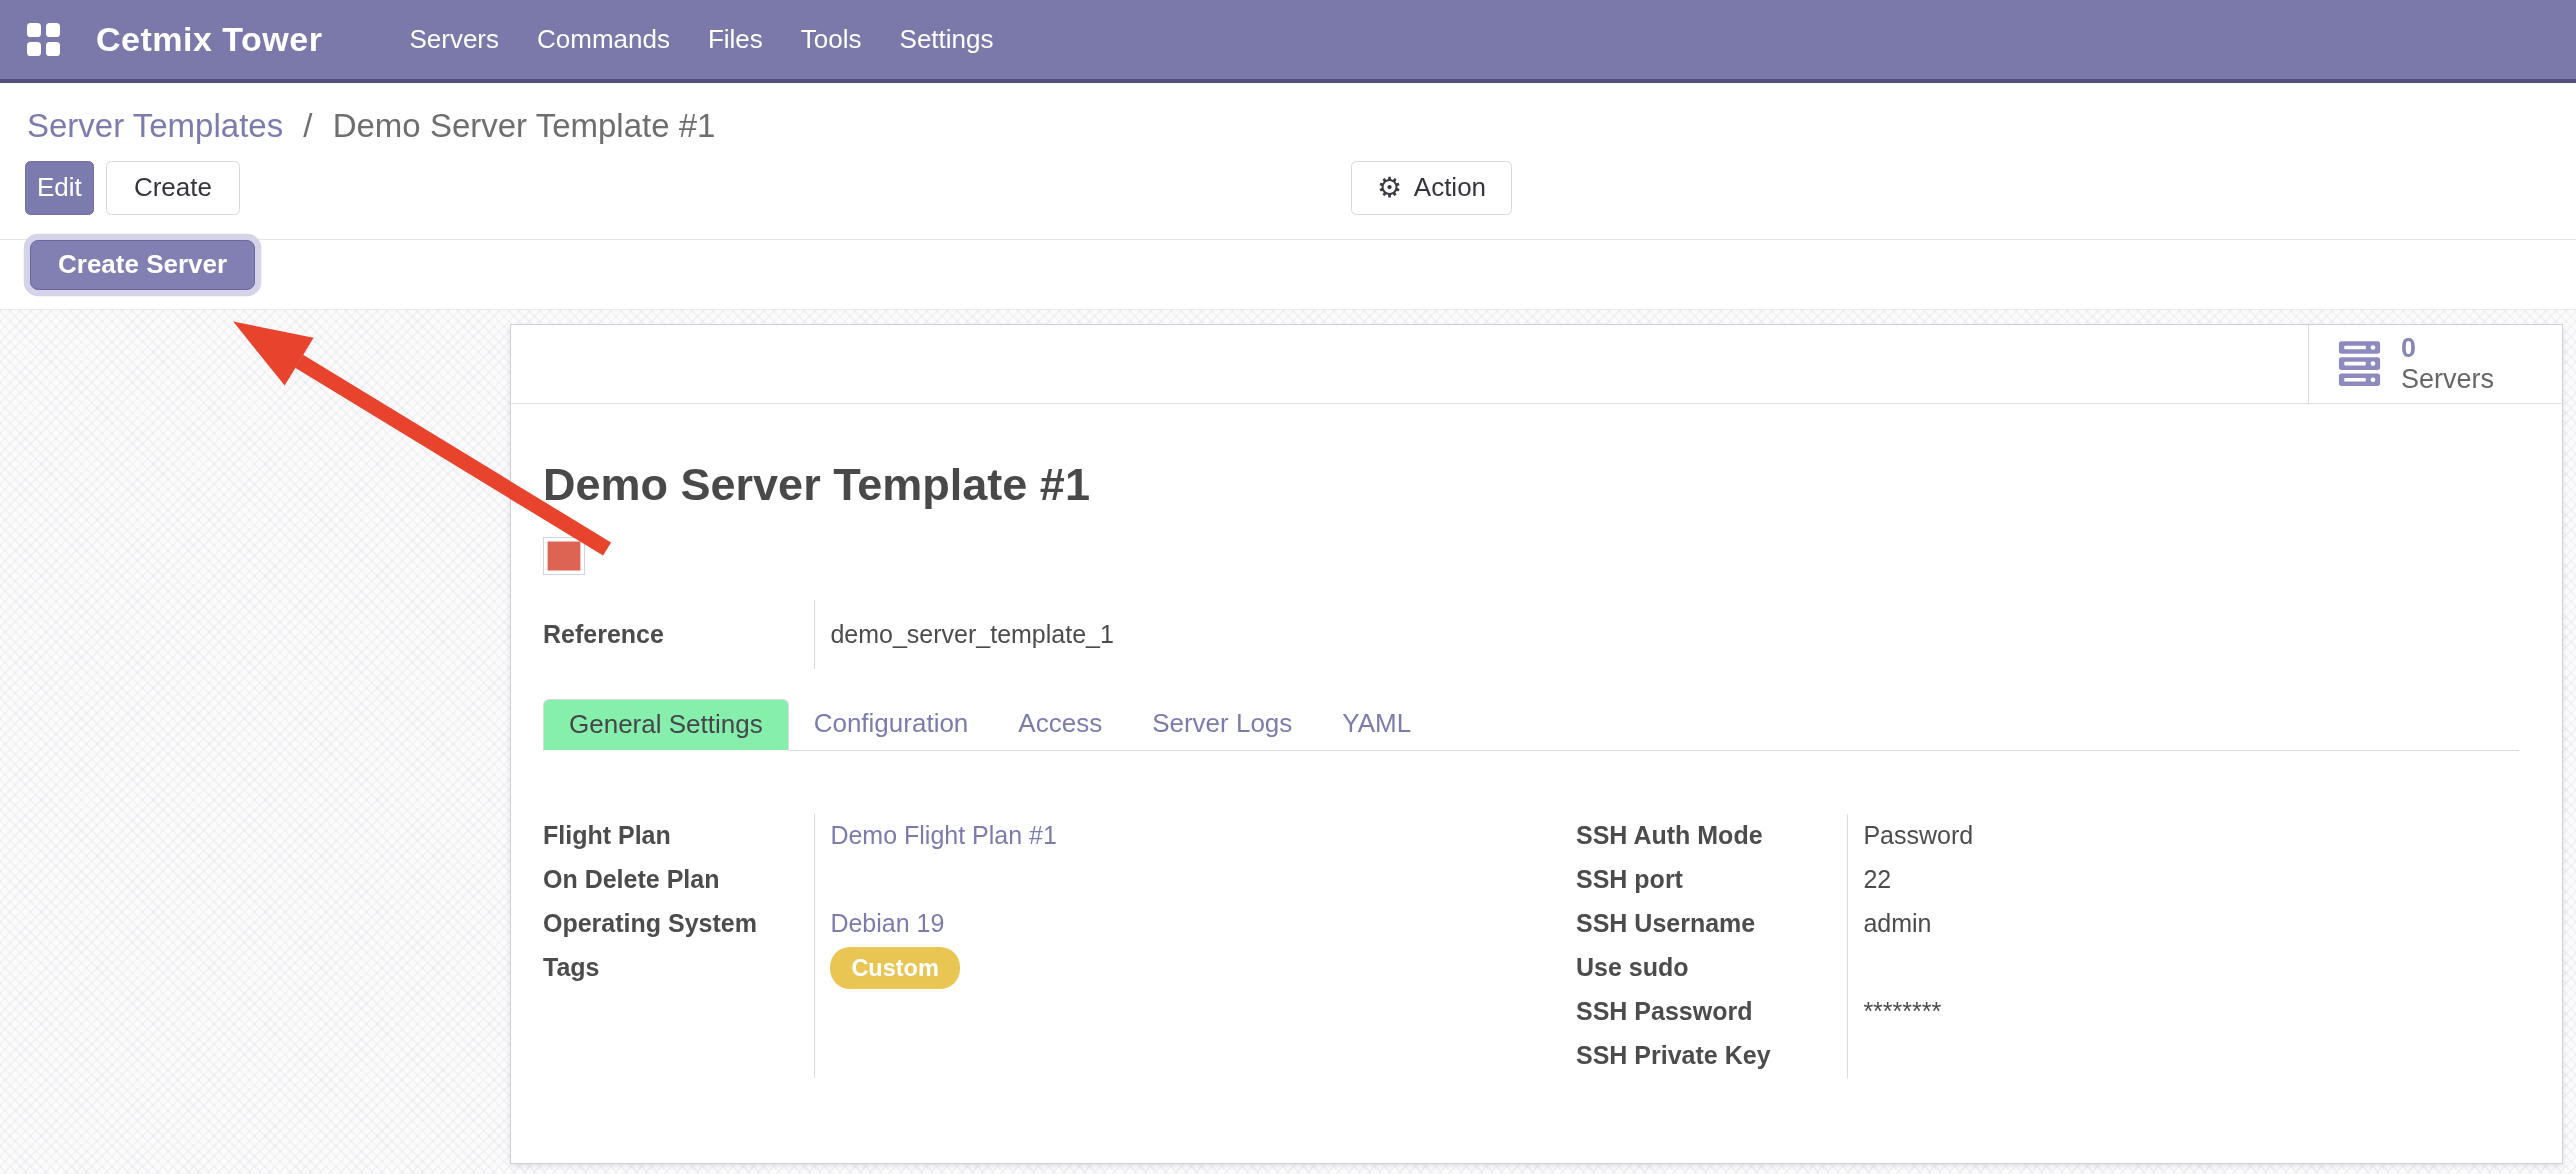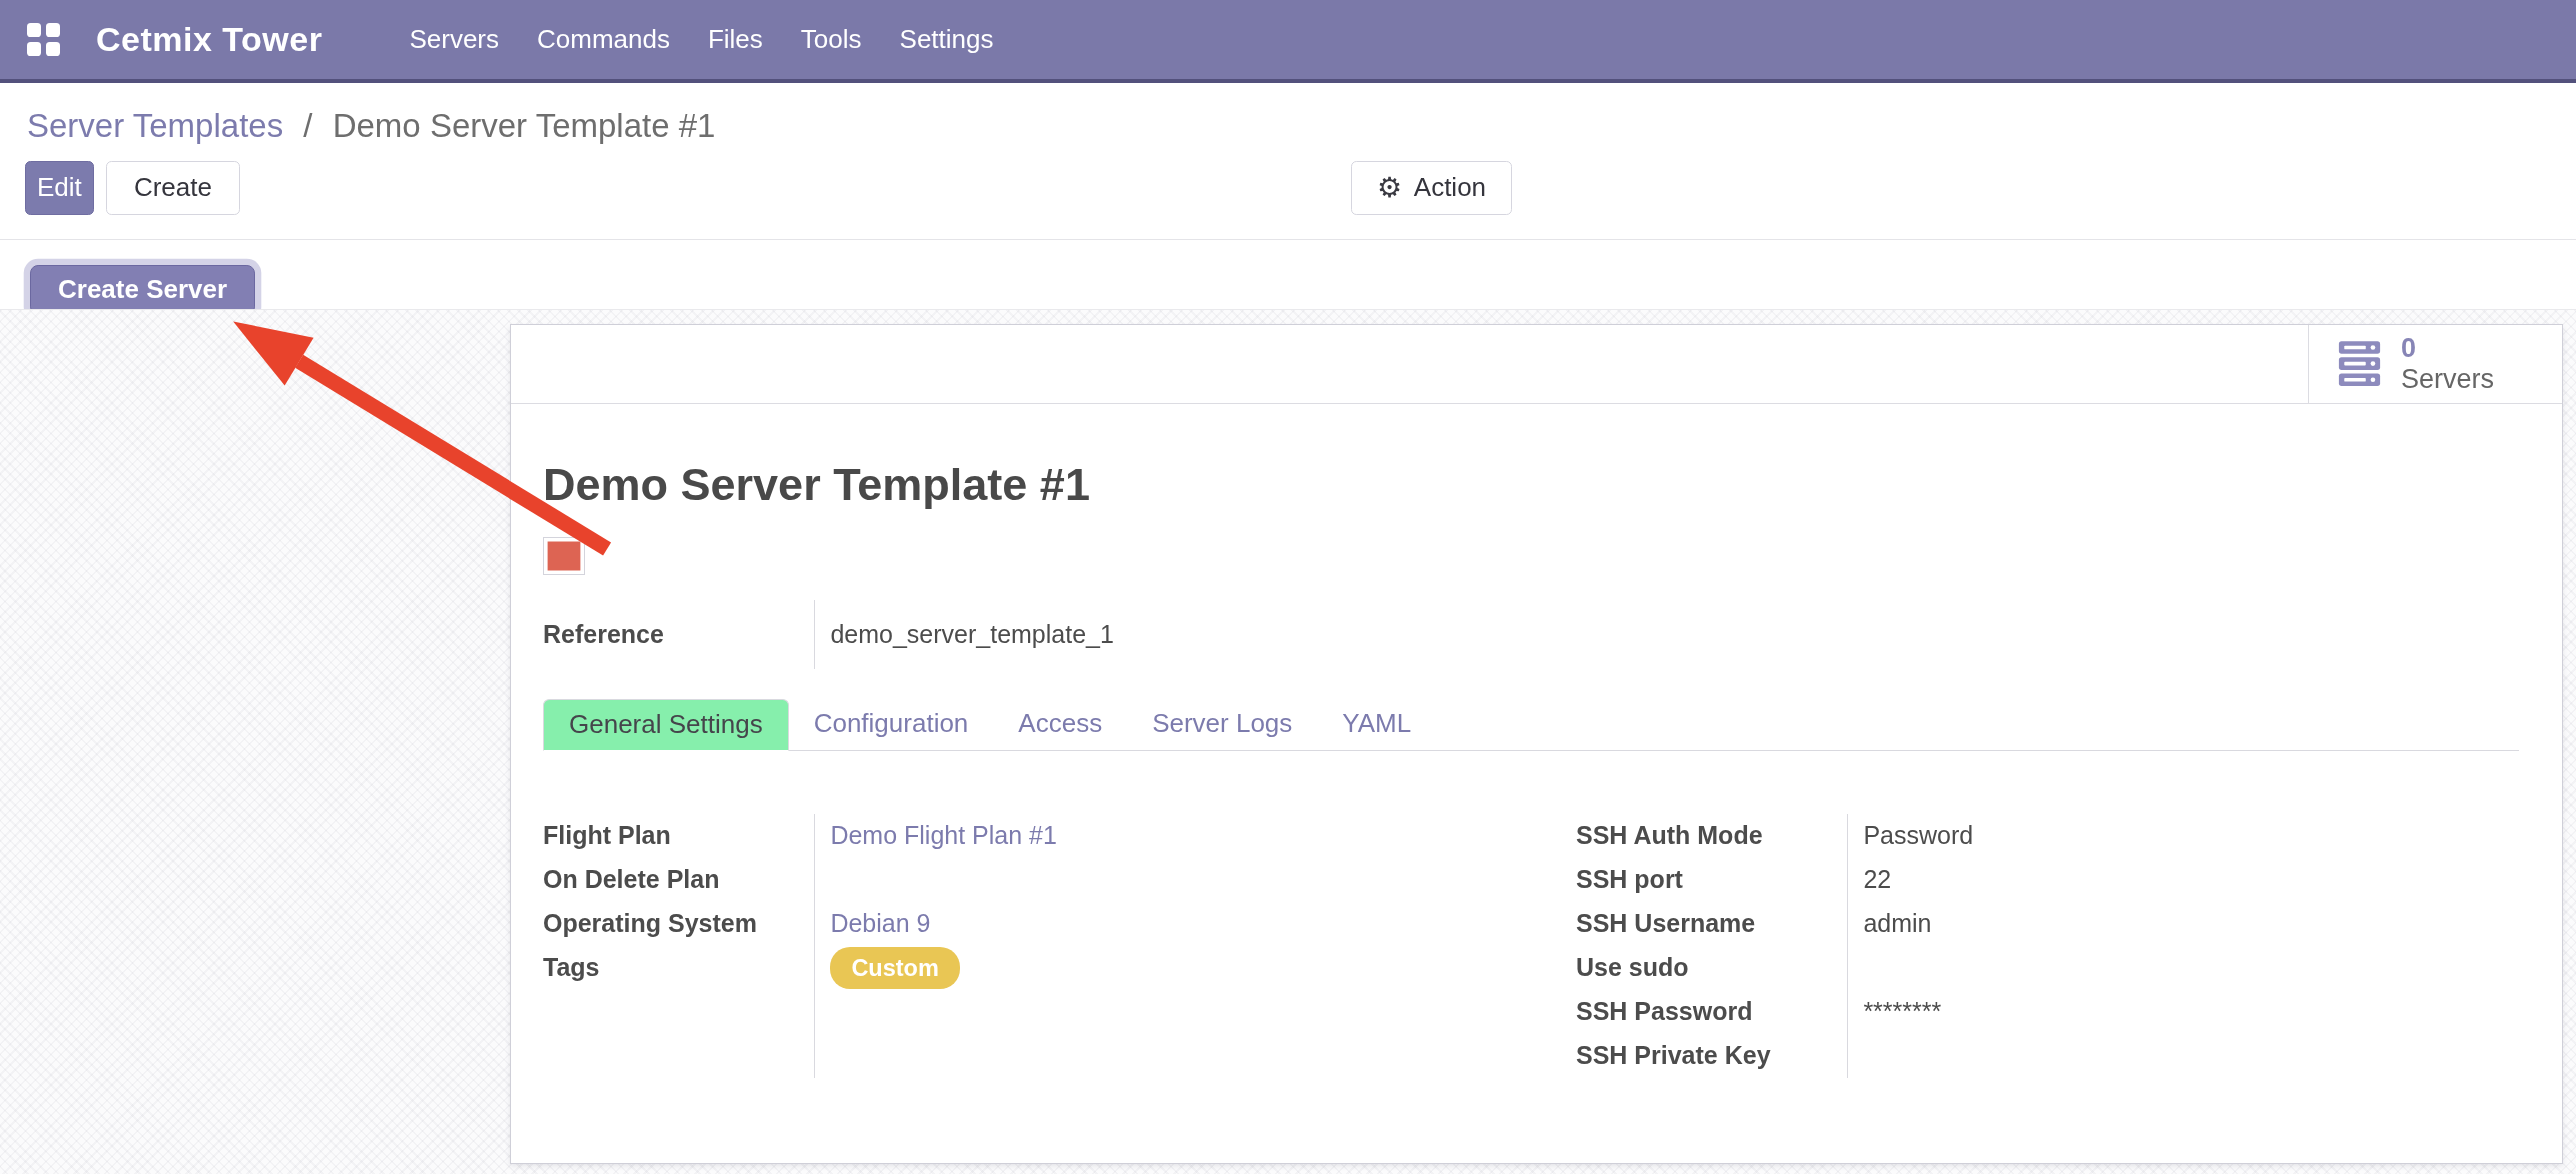--- a/index.html
+++ b/index.html
@@ -32,21 +32,21 @@
     height:54px; font-size:26px; border-radius:5.4px; cursor:pointer; vertical-align:top;
   }
   .btn-edit { background:#7c7bad; border:0.9px solid #6f6da1; color:#ffffff; padding:0 11px; margin-right:8.1px; }
   .btn-create { background:#ffffff; border:0.9px solid #d6d6df; color:#35353d; padding:0 27px; }
   .btn-action { position:absolute; left:1351px; top:0; background:#ffffff; border:0.9px solid #d6d6df; color:#35353d; padding:0 25px; }
   .gear { font-size:28px; margin-right:11.7px; color:#3a3a42; }
 
   
   .highlight-row { background:#ffffff; height:69px; position:relative; }
   .btn-create-server {
-    position:absolute; left:30px; top:25px; height:50px; padding:0 27px;
+    position:absolute; left:30px; top:0; height:50px; padding:0 27px;
     display:inline-flex; align-items:center; background:#827fb3;
     border:0.9px solid #6b68a0; border-radius:8.1px; color:#ffffff;
     font-size:26px; font-weight:600; cursor:pointer;
     box-shadow:0 0 0 6.3px #d4d3e7;
   }
 
   
   .content {
     position:relative; height:869px; border-top:0.9px solid #e9e9ec;
     background-color:#fbfbfc;
@@ -201,21 +201,21 @@
               <div class="flabel">Tags</div>
             </div>
             <div class="fcol-values">
               <div>
                   <span class="link">Demo Flight Plan #1</span>
                 </div>
               <div>
                   <span></span>
                 </div>
               <div>
-                  <span class="link">Debian 9</span>
+                  <span class="link">Debian 19</span>
                 </div>
               <div>
                   <span class="tag">Custom</span>
                 </div>
             </div>
           </div>
 
           <div class="fgroup">
             <div class="fcol-labels">
               <div class="flabel">SSH Auth Mode</div>

